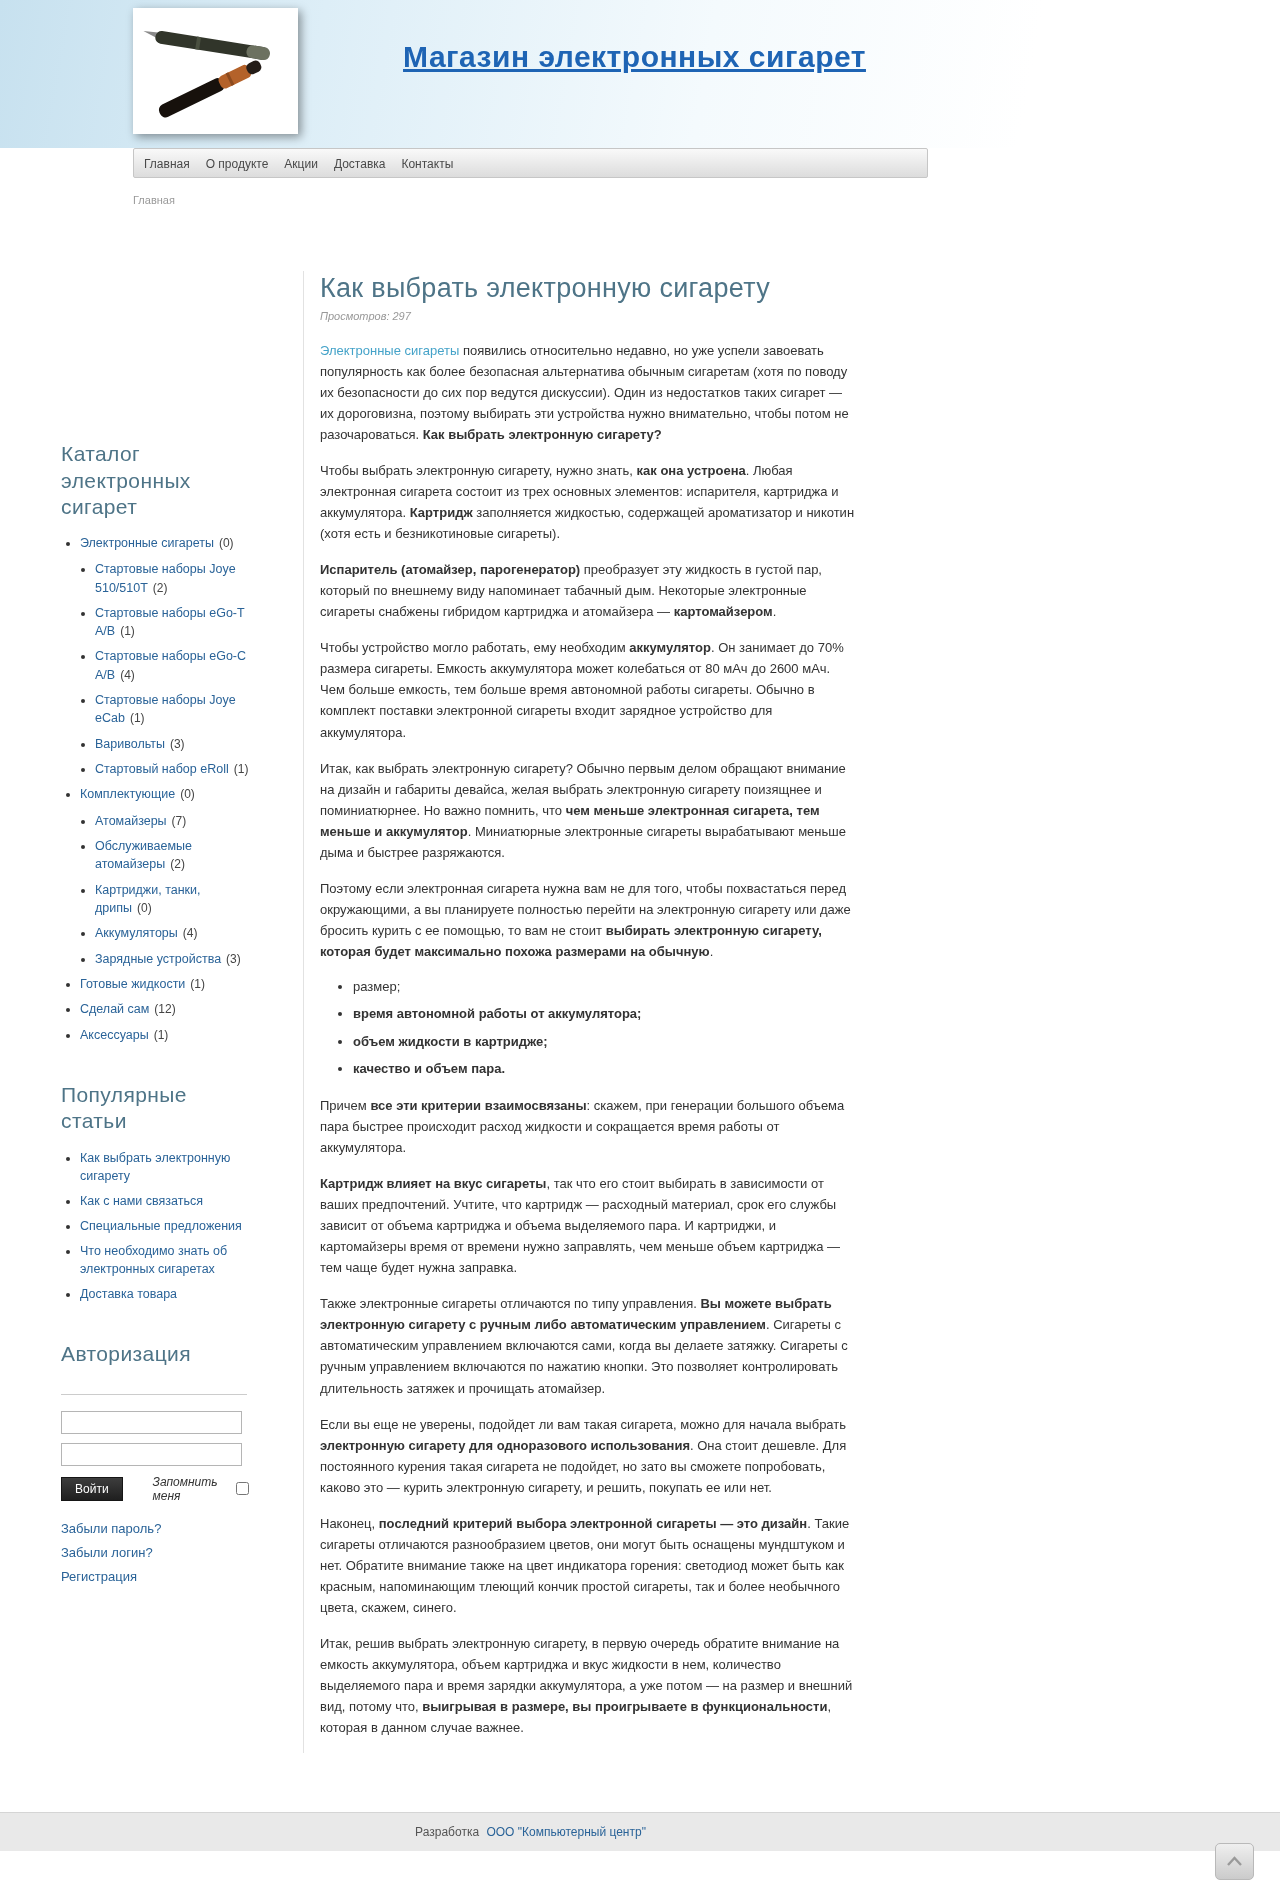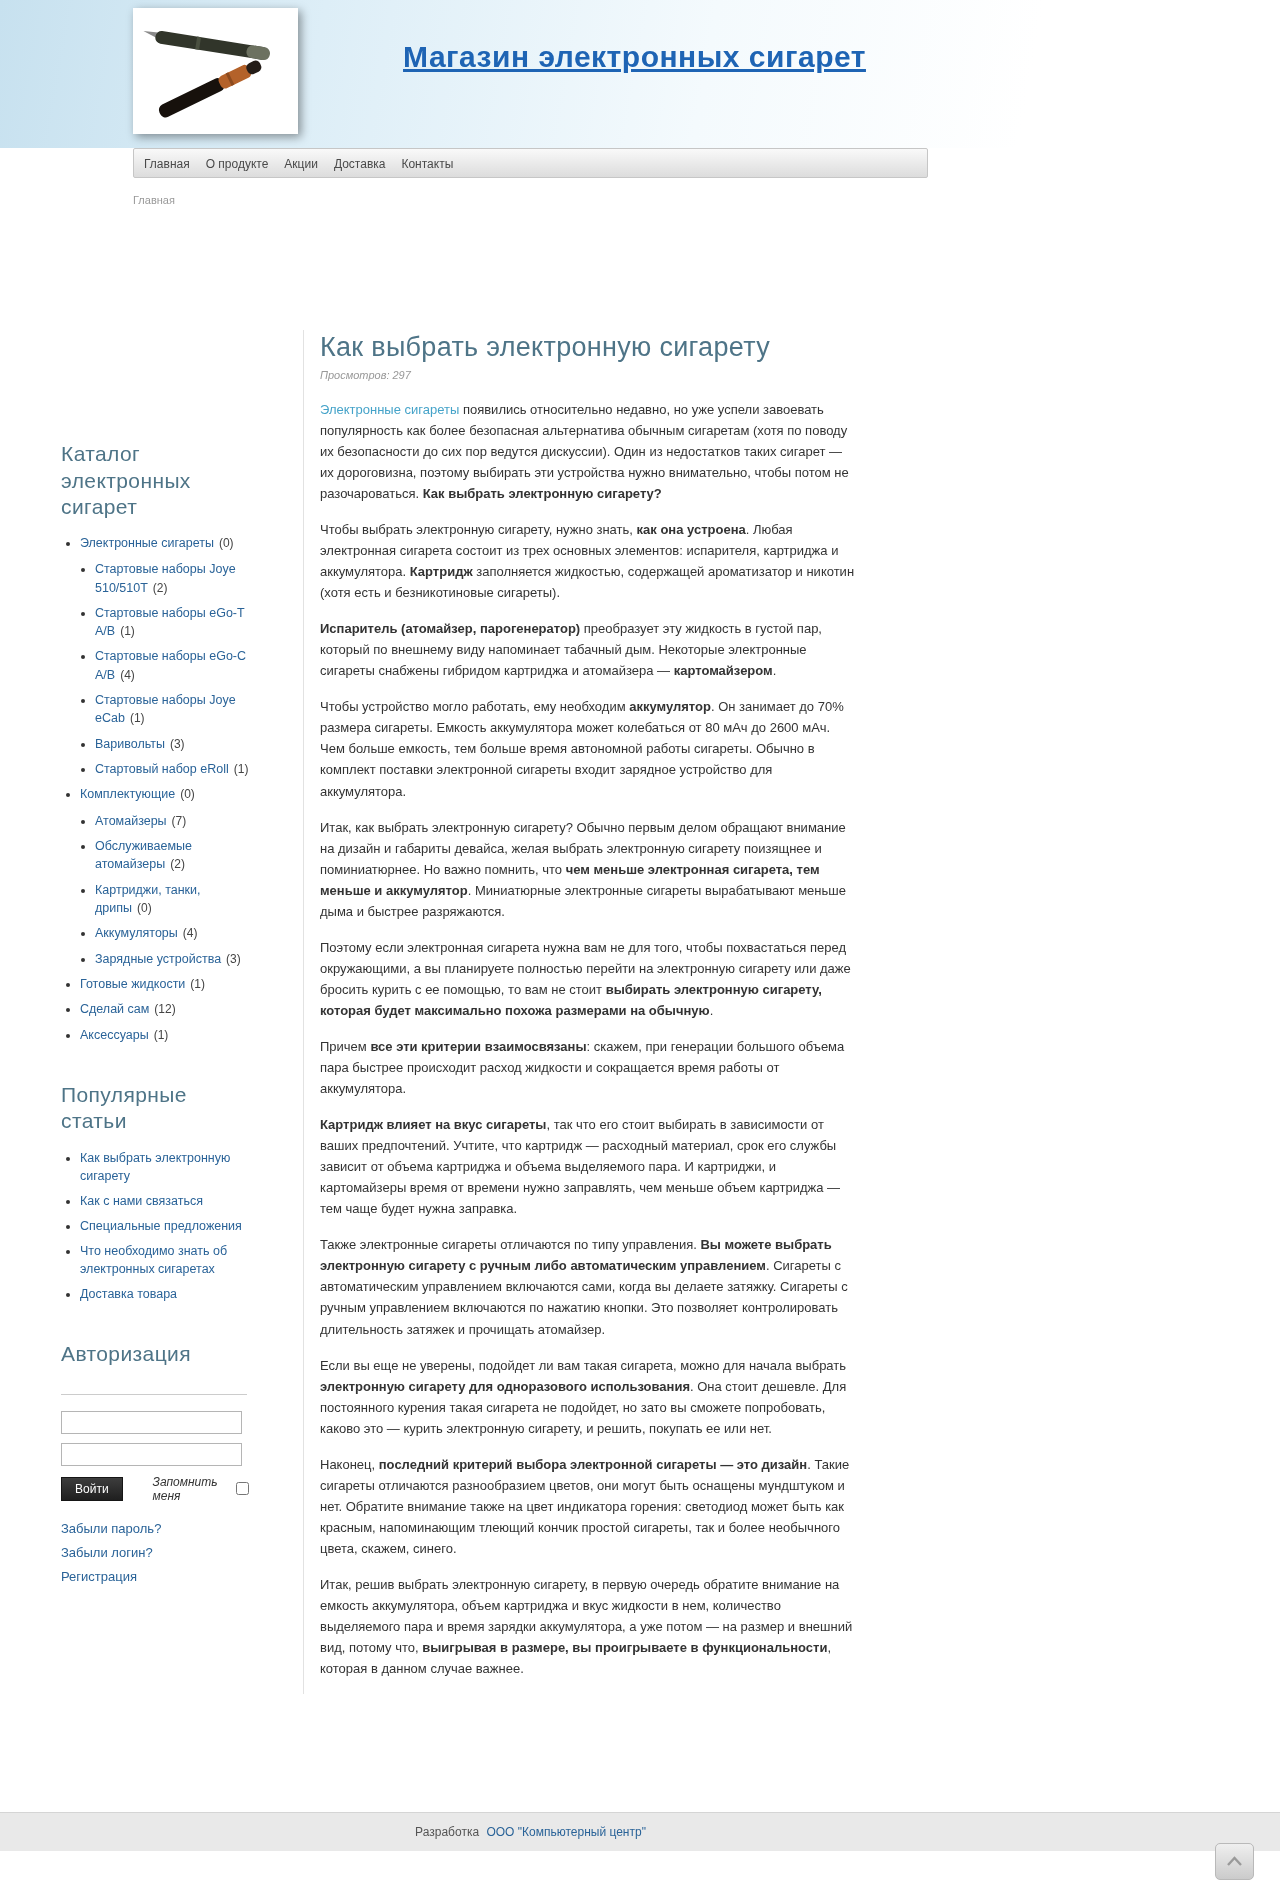--- a/index.html
+++ b/index.html
@@ -214,20 +214,26 @@
   <main class="main-col">
     <h1 class="article-title">Как выбрать электронную сигарету</h1>
     <p class="views">Просмотров: 297</p>
     <div id="article-body">
         <p><a class="inline-link" href="#">Электронные сигареты</a><span> появились относительно недавно, но уже успели завоевать популярность как более безопасная альтернатива обычным сигаретам (хотя по поводу их безопасности до сих пор ведутся дискуссии). Один из недостатков таких сигарет — их дороговизна, поэтому выбирать эти устройства нужно внимательно, чтобы потом не разочароваться. </span><strong>Как выбрать электронную сигарету?</strong></p>
         <p><span>Чтобы выбрать электронную сигарету, нужно знать, </span><strong>как она устроена</strong><span>. Любая электронная сигарета состоит из трех основных элементов: испарителя, картриджа и аккумулятора. </span><strong>Картридж</strong><span> заполняется жидкостью, содержащей ароматизатор и никотин (хотя есть и безникотиновые сигареты).</span></p>
         <p><strong>Испаритель (атомайзер, парогенератор)</strong><span> преобразует эту жидкость в густой пар, который по внешнему виду напоминает табачный дым. Некоторые электронные сигареты снабжены гибридом картриджа и атомайзера — </span><strong>картомайзером</strong><span>.</span></p>
         <p><span>Чтобы устройство могло работать, ему необходим </span><strong>аккумулятор</strong><span>. Он занимает до 70% размера сигареты. Емкость аккумулятора может колебаться от 80 мАч до 2600 мАч. Чем больше емкость, тем больше время автономной работы сигареты. Обычно в комплект поставки электронной сигареты входит зарядное устройство для аккумулятора.</span></p>
         <p><span>Итак, как выбрать электронную сигарету? Обычно первым делом обращают внимание на дизайн и габариты девайса, желая выбрать электронную сигарету поизящнее и поминиатюрнее. Но важно помнить, что </span><strong>чем меньше электронная сигарета, тем меньше и аккумулятор</strong><span>. Миниатюрные электронные сигареты вырабатывают меньше дыма и быстрее разряжаются.</span></p>
         <p><span>Поэтому если электронная сигарета нужна вам не для того, чтобы похвастаться перед окружающими, а вы планируете полностью перейти на электронную сигарету или даже бросить курить с ее помощью, то вам не стоит </span><strong>выбирать электронную сигарету, которая будет максимально похожа размерами на обычную</strong><span>.</span></p>
+        <ul class="article-list">
+          <li><span>размер;</span></li>
+          <li><strong>время автономной работы от аккумулятора;</strong></li>
+          <li><strong>объем жидкости в картридже;</strong></li>
+          <li><strong>качество и объем пара.</strong></li>
+        </ul>
         <p><span>Причем </span><strong>все эти критерии взаимосвязаны</strong><span>: скажем, при генерации большого объема пара быстрее происходит расход жидкости и сокращается время работы от аккумулятора.</span></p>
         <p><strong>Картридж влияет на вкус сигареты</strong><span>, так что его стоит выбирать в зависимости от ваших предпочтений. Учтите, что картридж — расходный материал, срок его службы зависит от объема картриджа и объема выделяемого пара. И картриджи, и картомайзеры время от времени нужно заправлять, чем меньше объем картриджа — тем чаще будет нужна заправка.</span></p>
         <p><span>Также электронные сигареты отличаются по типу управления. </span><strong>Вы можете выбрать электронную сигарету с ручным либо автоматическим управлением</strong><span>. Сигареты с автоматическим управлением включаются сами, когда вы делаете затяжку. Сигареты с ручным управлением включаются по нажатию кнопки. Это позволяет контролировать длительность затяжек и прочищать атомайзер.</span></p>
         <p><span>Если вы еще не уверены, подойдет ли вам такая сигарета, можно для начала выбрать </span><strong>электронную сигарету для одноразового использования</strong><span>. Она стоит дешевле. Для постоянного курения такая сигарета не подойдет, но зато вы сможете попробовать, каково это — курить электронную сигарету, и решить, покупать ее или нет.</span></p>
         <p><span>Наконец, </span><strong>последний критерий выбора электронной сигареты — это дизайн</strong><span>. Такие сигареты отличаются разнообразием цветов, они могут быть оснащены мундштуком и нет. Обратите внимание также на цвет индикатора горения: светодиод может быть как красным, напоминающим тлеющий кончик простой сигареты, так и более необычного цвета, скажем, синего.</span></p>
         <p><span>Итак, решив выбрать электронную сигарету, в первую очередь обратите внимание на емкость аккумулятора, объем картриджа и вкус жидкости в нем, количество выделяемого пара и время зарядки аккумулятора, а уже потом — на размер и внешний вид, потому что, </span><strong>выигрывая в размере, вы проигрываете в функциональности</strong><span>, которая в данном случае важнее.</span></p>
       </div>
   </main>
 
 </div>

